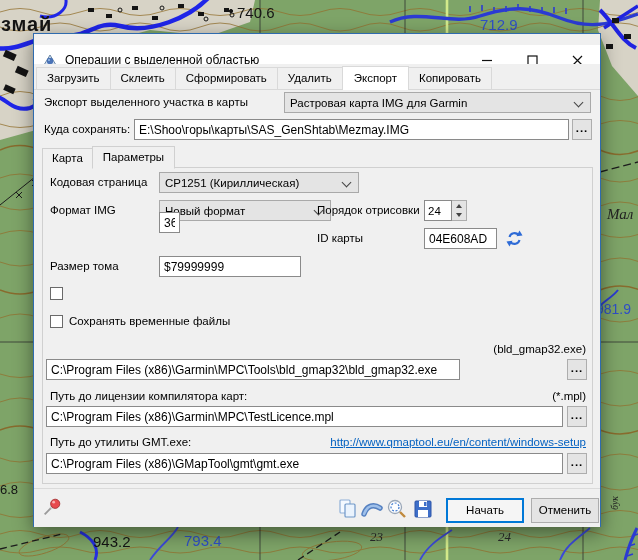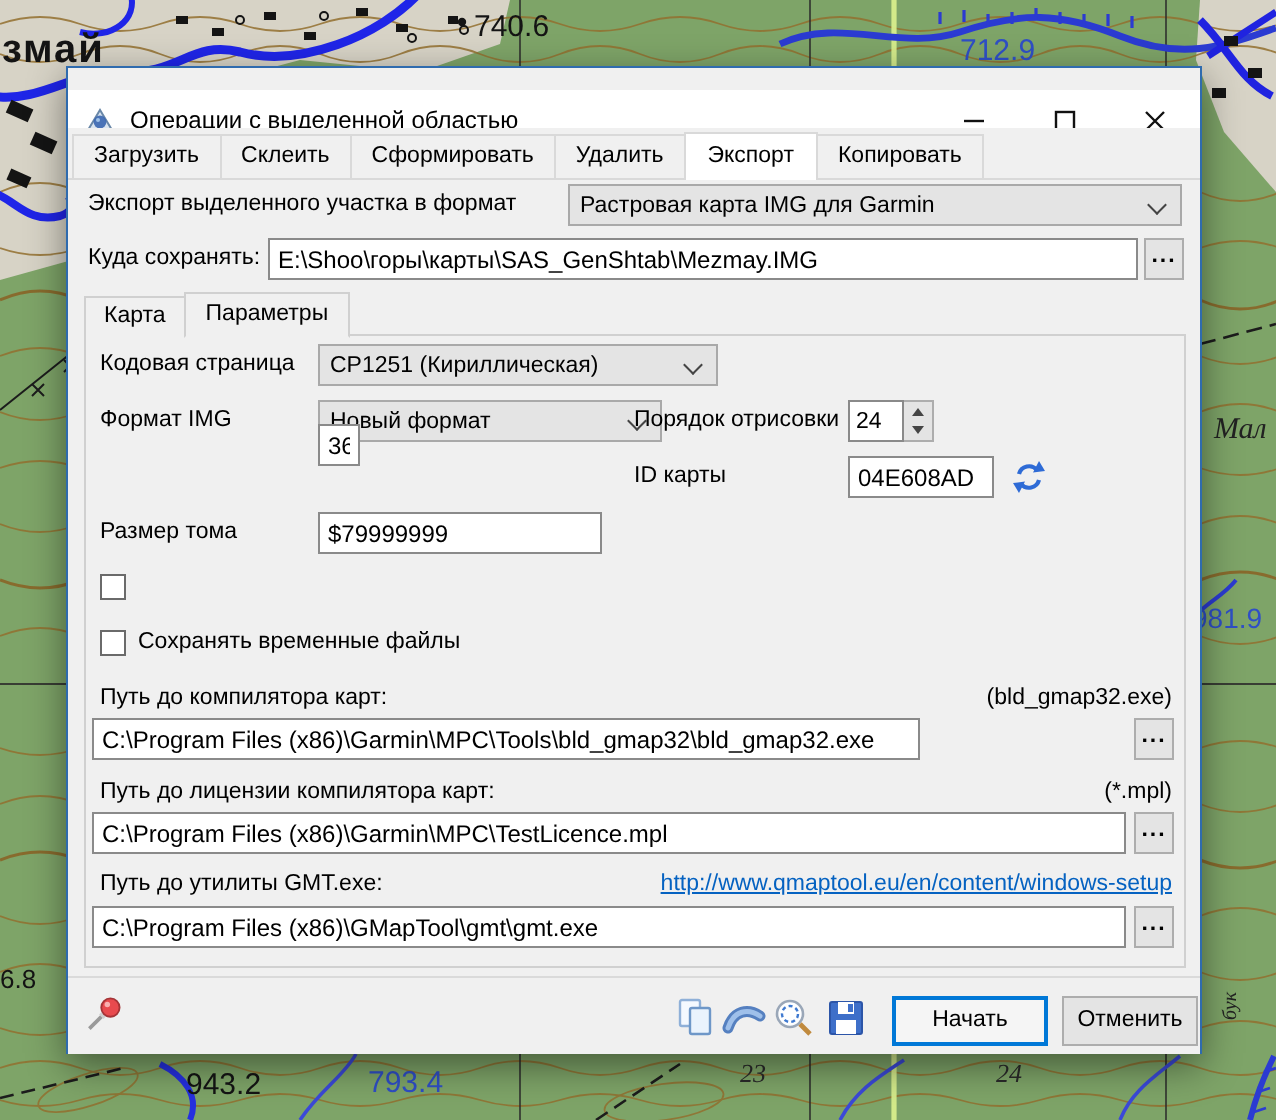--- a/index.html
+++ b/index.html
@@ -192,21 +192,21 @@
 
   <div class="tabstrip">
     <span class="tab">Загрузить</span>
     <span class="tab">Склеить</span>
     <span class="tab">Сформировать</span>
     <span class="tab">Удалить</span>
     <span class="tab active">Экспорт</span>
     <span class="tab">Копировать</span>
   </div>
 
-  <div class="lbl" style="left:10px;top:58px;">Экспорт выделенного участка в формат</div>
+  <div class="lbl" style="left:10px;top:58px;">Экспорт выделенного участка в карты</div>
   <div class="combo" style="left:250px;top:58px;width:307px;">
     <span>Растровая карта IMG для Garmin</span>
     <span class="chev"></span>
   </div>
 
   <div class="lbl" style="left:10px;top:85px;">Куда сохранять:</div>
   <input class="edit" style="left: 100px; top: 85px; width: 435px;" value="E:\Shoo\горы\карты\SAS_GenShtab\Mezmay.IMG">
   <div class="browse" style="left:538px;top:85px;">...</div>
 
   <div class="tabstrip2">
@@ -249,21 +249,20 @@
   <input class="edit" style="left: 125px; top: 222px; width: 142px;" value="$79999999">
 
   <div class="cbrow" style="left:16px;top:252px;">
     <span class="cbbox"></span>
   </div>
   <div class="cbrow" style="left:16px;top:280px;">
     <span class="cbbox"></span>
     <span>Сохранять временные файлы</span>
   </div>
 
-  <div class="hintlbl" style="left:16px;top:308px;">Путь до компилятора карт:</div>
   <div class="hintlbl" style="right:14px;top:308px;">(bld_gmap32.exe)</div>
   <input class="edit" style="left: 12px; top: 325px; width: 414px;" value="C:\Program Files (x86)\Garmin\MPC\Tools\bld_gmap32\bld_gmap32.exe">
   <div class="browse" style="left:533px;top:325px;">...</div>
 
   <div class="hintlbl" style="left:16px;top:355px;">Путь до лицензии компилятора карт:</div>
   <div class="hintlbl" style="right:14px;top:355px;">(*.mpl)</div>
   <input class="edit" style="left: 12px; top: 372px; width: 517px;" value="C:\Program Files (x86)\Garmin\MPC\TestLicence.mpl">
   <div class="browse" style="left:533px;top:372px;">...</div>
 
   <div class="hintlbl" style="left:16px;top:401px;">Путь до утилиты GMT.exe:</div>

